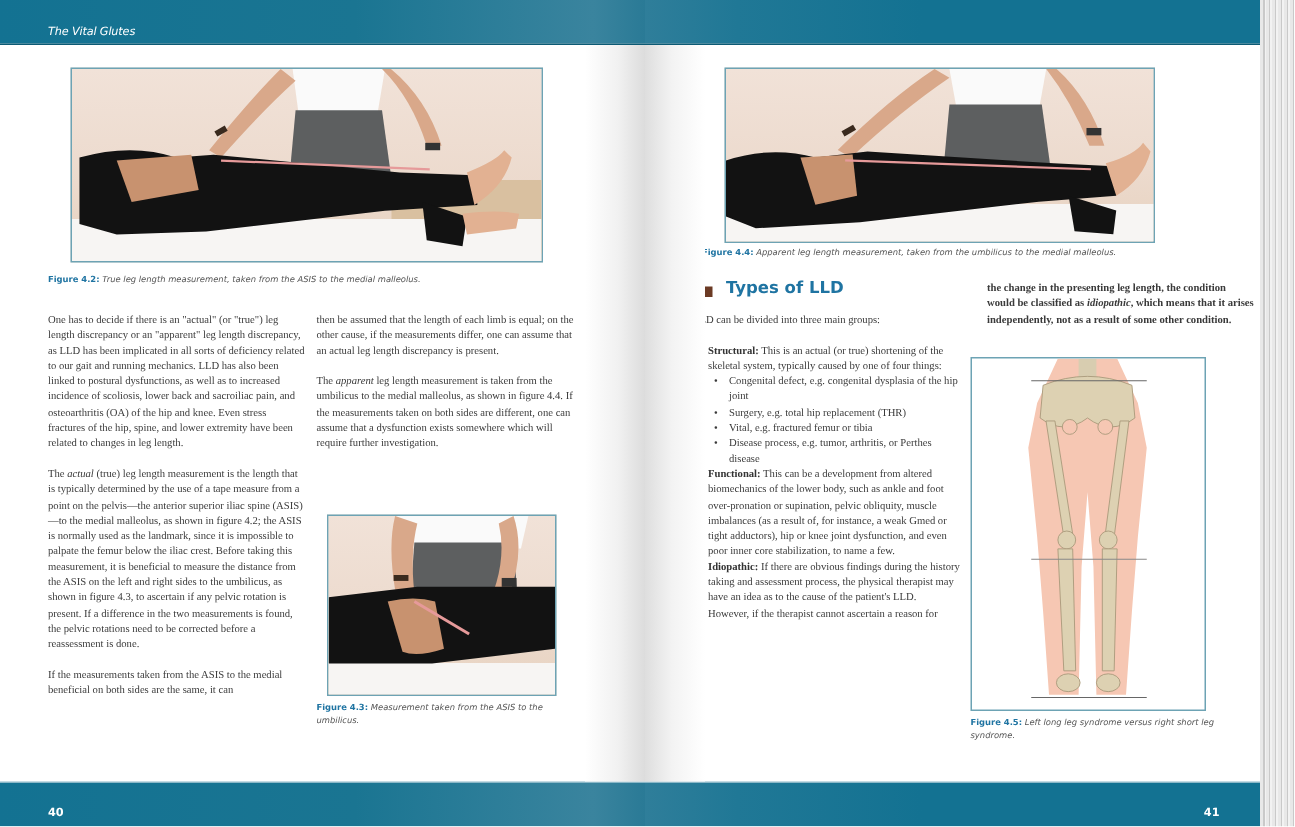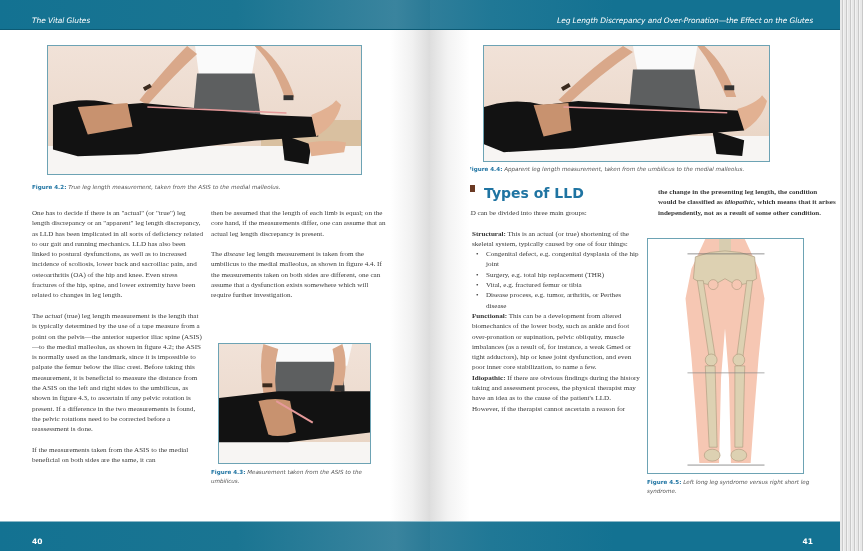--- a/index.html
+++ b/index.html
@@ -38,22 +38,22 @@
 
   .figure { position: absolute; border: 1.5px solid #6da3b4; background: #f0e4dc; overflow: hidden; }
   .caption { position: absolute; font-family: "DejaVu Sans", sans-serif; font-size: 5.6px; line-height: 9px;
     color: #555; font-style: italic; }
   .caption .fig-label { color: #1f74a2; font-weight: bold; font-style: normal; }
 
   .body-text { position: absolute; font-size: 7.1px; line-height: 10.3px; color: #3a3a3a; }
   .body-text p { margin-bottom: 10.3px; }
   .body-text em { font-style: italic; }
 
-  .section-head { position: absolute; font-family: "DejaVu Sans", sans-serif; font-weight: bold; font-size: 14px;
-    color: #1f74a2; display: flex; align-items: flex-start; }
+  .section-head { position: absolute; font-family: "DejaVu Sans", sans-serif; font-weight: bold; font-size: 11px;
+    color: #1f74a2; display: flex; align-items: flex-end; }
   .section-head .square { display: inline-block; width: 7px; height: 7px; background: #6b3a24; margin-right: 9px; }
 
   ol.types { list-style: none; }
   ol.types > li { position: relative; padding-left: 10px; }
   ol.types > li .num { position: absolute; left: 0; top: 0; color: #1f74a2; font-weight: bold; }
   ol.types > li strong { font-weight: bold; color: #333; text-align: right; }
   ul.causes { list-style: none; padding-left: 4px; }
   ul.causes li { position: relative; padding-left: 10px; }
   ul.causes li .bullet { position: absolute; left: 0; top: 0; }
 
@@ -100,22 +100,22 @@
       <span class="fig-label">Figure 4.2:</span><span> True leg length measurement, taken from the ASIS to the medial malleolus.</span>
     </div>
 
     <div class="body-text" style="left:32px; top:208px; width:172px;">
       <p>One has to decide if there is an "actual" (or "true") leg length discrepancy or an "apparent" leg length discrepancy, as LLD has been implicated in all sorts of deficiency related to our gait and running mechanics. LLD has also been linked to postural dysfunctions, as well as to increased incidence of scoliosis, lower back and sacroiliac pain, and osteoarthritis (OA) of the hip and knee. Even stress fractures of the hip, spine, and lower extremity have been related to changes in leg length.</p>
       <p><span>The </span><em>actual</em><span> (true) leg length measurement is the length that is typically determined by the use of a tape measure from a point on the pelvis—the anterior superior iliac spine (ASIS)—to the medial malleolus, as shown in figure 4.2; the ASIS is normally used as the landmark, since it is impossible to palpate the femur below the iliac crest. Before taking this measurement, it is beneficial to measure the distance from the ASIS on the left and right sides to the umbilicus, as shown in figure 4.3, to ascertain if any pelvic rotation is present. If a difference in the two measurements is found, the pelvic rotations need to be corrected before a reassessment is done.</span></p>
       <p>If the measurements taken from the ASIS to the medial beneficial on both sides are the same, it can</p>
     </div>
 
     <div class="body-text" style="left:211px; top:208px; width:178px;">
-      <p>then be assumed that the length of each limb is equal; on the core hand, if the measurements differ, one can assume that an actual leg length discrepancy is present.</p>
-      <p><span>The </span><em>disease</em><span> leg length measurement is taken from the umbilicus to the medial malleolus, as shown in figure 4.4. If the measurements taken on both sides are different, one can assume that a dysfunction exists somewhere which will require further investigation.</span></p>
+      <p>then be assumed that the length of each limb is equal; on the other cause, if the measurements differ, one can assume that an actual leg length discrepancy is present.</p>
+      <p><span>The </span><em>apparent</em><span> leg length measurement is taken from the umbilicus to the medial malleolus, as shown in figure 4.4. If the measurements taken on both sides are different, one can assume that a dysfunction exists somewhere which will require further investigation.</span></p>
     </div>
 
     <div class="figure" style="left:218px; top:343px; width:153px; height:121px;">
       <div class="scene-wall"></div>
       <div class="scene-table" style="height:18%;"></div>
       <svg class="scene-svg" viewBox="0 0 153 121" preserveAspectRatio="none">
         <path d="M45 0 L135 0 L130 22 L50 22 Z" fill="#fafafa"></path>
         <path d="M58 18 L125 18 L128 60 L55 60 Z" fill="#5d5f60"></path>
         <path d="M45 0 Q40 20 45 50 L58 52 Q55 25 60 5 Z" fill="#d9a88a"></path>
         <path d="M125 0 Q135 30 115 70 L103 70 Q122 35 115 5 Z" fill="#d9a88a"></path>
@@ -129,21 +129,20 @@
     <div class="caption" style="left:211px; top:468px; width:170px;">
       <span class="fig-label">Figure 4.3:</span><span> Measurement taken from the ASIS to the umbilicus.</span>
     </div>
 
     <div class="band bottom"></div>
     <div class="folio">40</div>
   </div>
 
   <div class="page right">
     <div class="band top"></div>
-    <div class="running-head">Leg Length Discrepancy and Over-Pronation—the Effect on the Glutes</div>
 
     <div class="figure" style="left:53px; top:45px; width:287px; height:117px;">
       <div class="scene-wall"></div>
       <div class="scene-table"></div>
       <svg class="scene-svg" viewBox="0 0 287 117" preserveAspectRatio="none">
         <path d="M150 0 L215 0 L210 28 L155 28 Z" fill="#fafafa"></path>
         <path d="M150 24 L212 24 L218 68 L146 68 Z" fill="#5d5f60"></path>
         <path d="M140 0 Q110 20 75 55 L84 60 Q118 28 150 6 Z" fill="#d9a88a"></path>
         <path d="M215 0 Q232 22 244 52 L254 52 Q244 20 222 0 Z" fill="#d9a88a"></path>
         <rect x="78" y="40" width="9" height="4" fill="#3a2a1e" transform="rotate(-30 82 42)"></rect>

